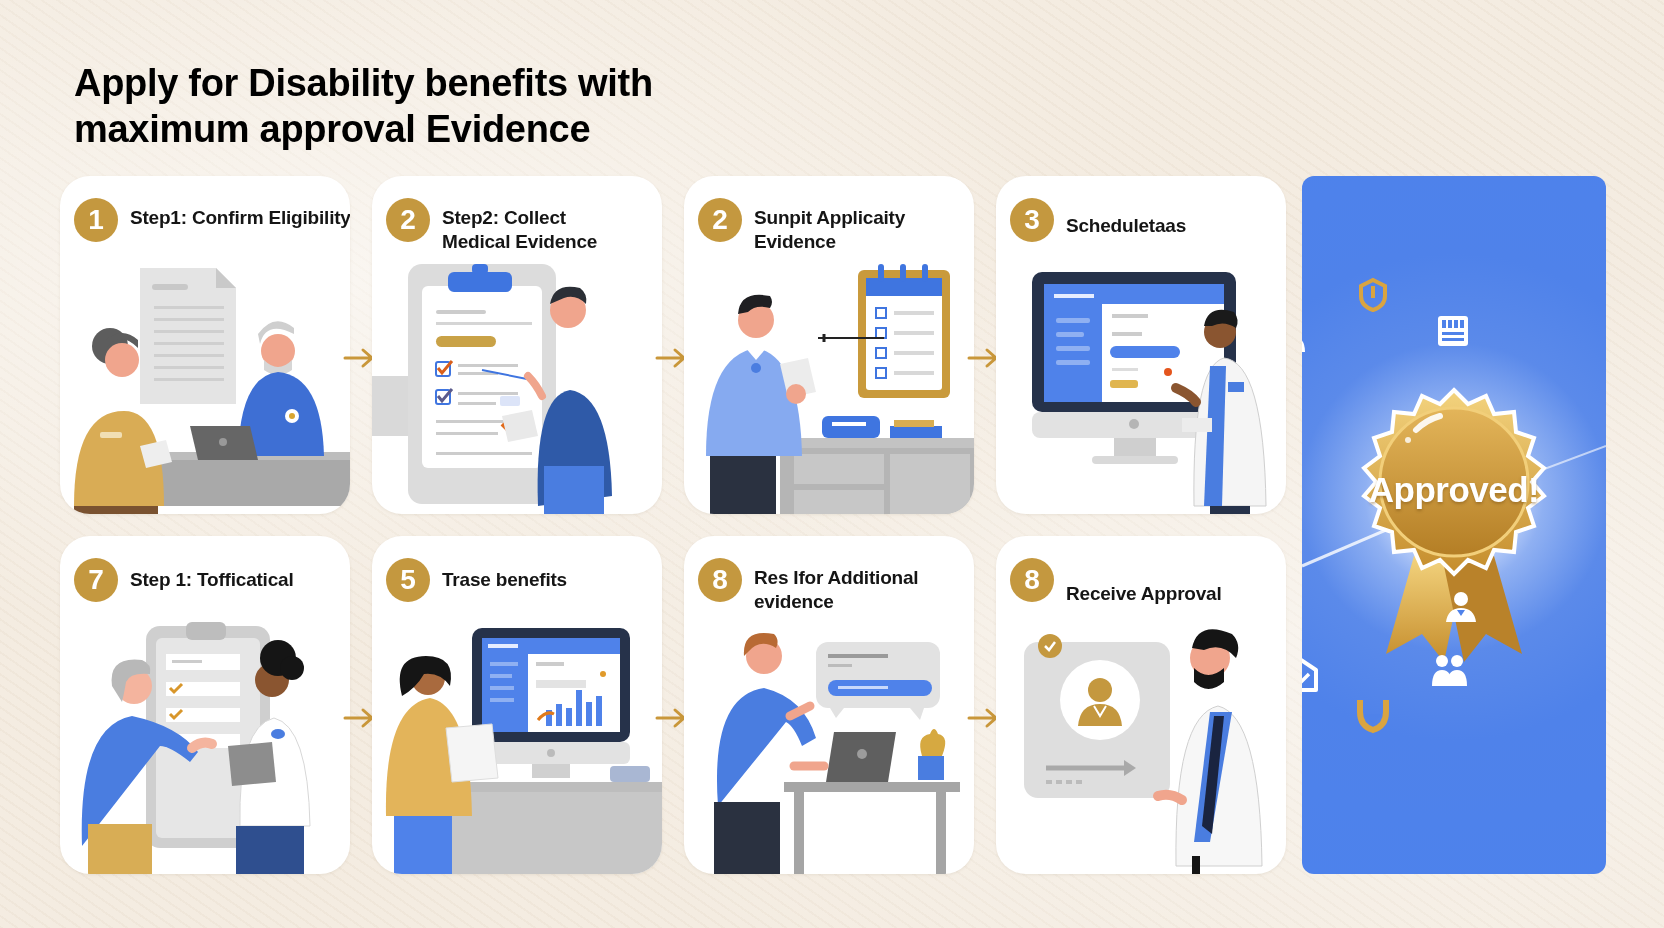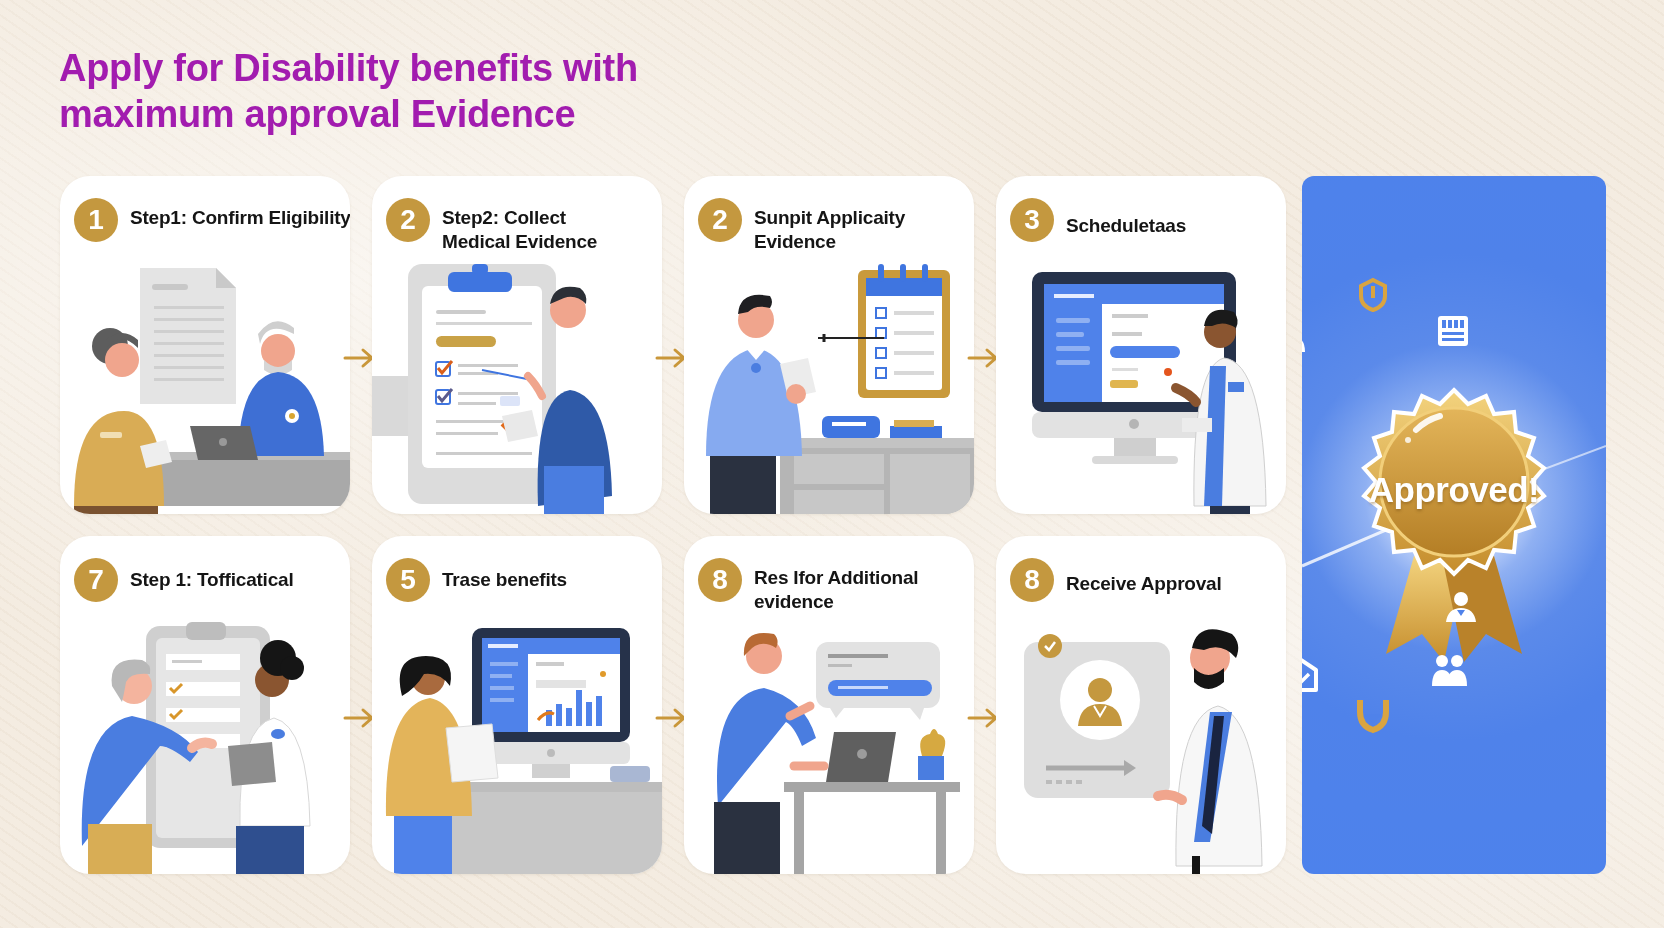--- a/index.html
+++ b/index.html
@@ -3,21 +3,21 @@
 <meta charset="utf-8">
 <style>
   html,body{margin:0;padding:0;}
   body{width:1664px;height:928px;overflow:hidden;font-family:"Liberation Sans",sans-serif;
     background:#f4ece1;
     background-image:
       radial-gradient(ellipse at 20% 30%, rgba(255,255,255,0.55) 0, rgba(255,255,255,0) 40%),
       radial-gradient(ellipse at 80% 70%, rgba(255,255,255,0.45) 0, rgba(255,255,255,0) 45%),
       repeating-linear-gradient(35deg, rgba(220,205,185,0.18) 0 2px, rgba(0,0,0,0) 2px 9px);
     position:relative;}
-  .title{position:absolute;left:58px;top:44px;margin:1px;font-weight:700;font-size:38px;line-height:46px;color:#a21caf;letter-spacing:-0.3px;}
+  .title{position:absolute;left:58px;top:44px;margin:16px;font-weight:700;font-size:38px;line-height:46px;color:#000000;letter-spacing:-0.3px;}
   .card{position:absolute;background:#fff;border-radius:30px;overflow:hidden;box-shadow:0 1px 3px rgba(120,100,70,0.10);}
   .card-head{position:absolute;left:14px;top:22px;display:flex;align-items:flex-start;gap:12px;}
   .badge{width:44px;height:44px;border-radius:50%;background:#c4983f;color:#fff;font-weight:700;font-size:28px;display:flex;align-items:center;justify-content:center;flex:0 0 44px;}
   .card-title{font-weight:700;font-size:19px;line-height:24px;color:#151515;margin-top:8px;letter-spacing:-0.2px;}
   .illus{position:absolute;left:0;top:80px;width:100%;height:270px;}
   .arrow{position:absolute;width:34px;height:24px;}
   .panel{position:absolute;left:1302px;top:176px;width:304px;height:698px;border-radius:12px;overflow:hidden;
     background:radial-gradient(circle at 50% 46%, #ffffff 0, #dfe9ff 10%, #8fb0f2 22%, #5b8aea 38%, #4f82ea 60%, #4d82ec 100%);}
   .seal{position:absolute;left:50px;top:210px;width:204px;height:290px;}
   .seal-label{position:absolute;left:0;top:84px;width:204px;text-align:center;font-weight:700;font-size:35px;color:#fff;
@@ -311,21 +311,21 @@
     <rect x="30" y="186" width="66" height="84" fill="#2a3140"></rect>
   </svg>
 </div>
 <svg class="arrow" style="left:967px;top:706px;" viewBox="0 0 34 24">
     <path d="M2 12h26M20 4l9 8l-9 8" stroke="#c9973a" stroke-width="3" fill="none" stroke-linecap="round"></path>
   </svg>
 
 <div class="card" style="left:996px;top:536px;width:290px;height:338px;">
   <div class="card-head">
     <div class="badge">8</div>
-    <div class="card-title" style="margin-top:14px;">Receive Approval</div>
+    <div class="card-title" style="margin-top:24px;">Receive Approval</div>
   </div>
   <svg class="illus" viewBox="0 0 290 270">
     <rect x="28" y="26" width="146" height="156" rx="14" fill="#dedede"></rect>
     <circle cx="54" cy="30" r="12" fill="#c4983f"></circle>
       <path d="M49 30l4 4l6-8" stroke="#fff" stroke-width="2.5" fill="none"></path>
     <circle cx="104" cy="84" r="40" fill="#fff"></circle>
     <circle cx="104" cy="74" r="12" fill="#c4983f"></circle>
       <path d="M82 110q2-22 22-22q20 0 22 22z" fill="#c4983f"></path>
       <path d="M98 90l6 10l6-10" stroke="#fff" stroke-width="2" fill="none"></path>
     <path d="M50 152h84" stroke="#a9a9a9" stroke-width="5"></path>

